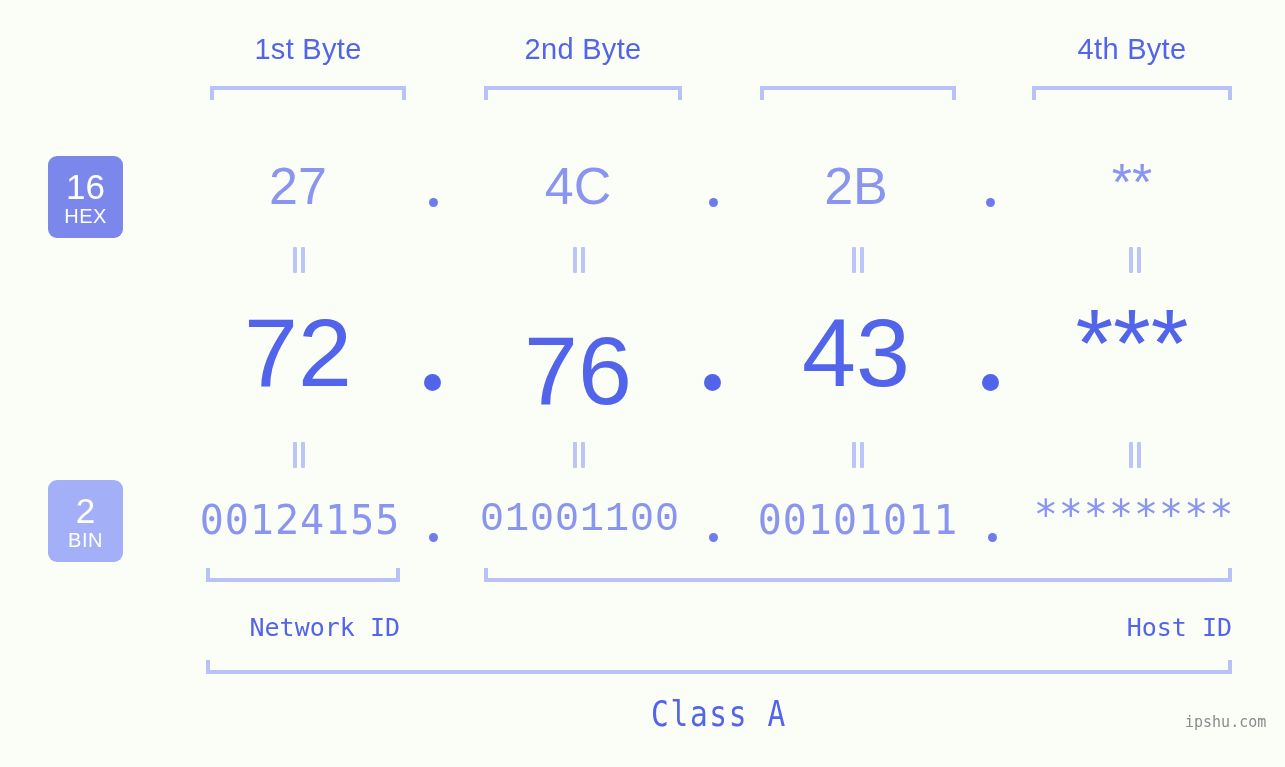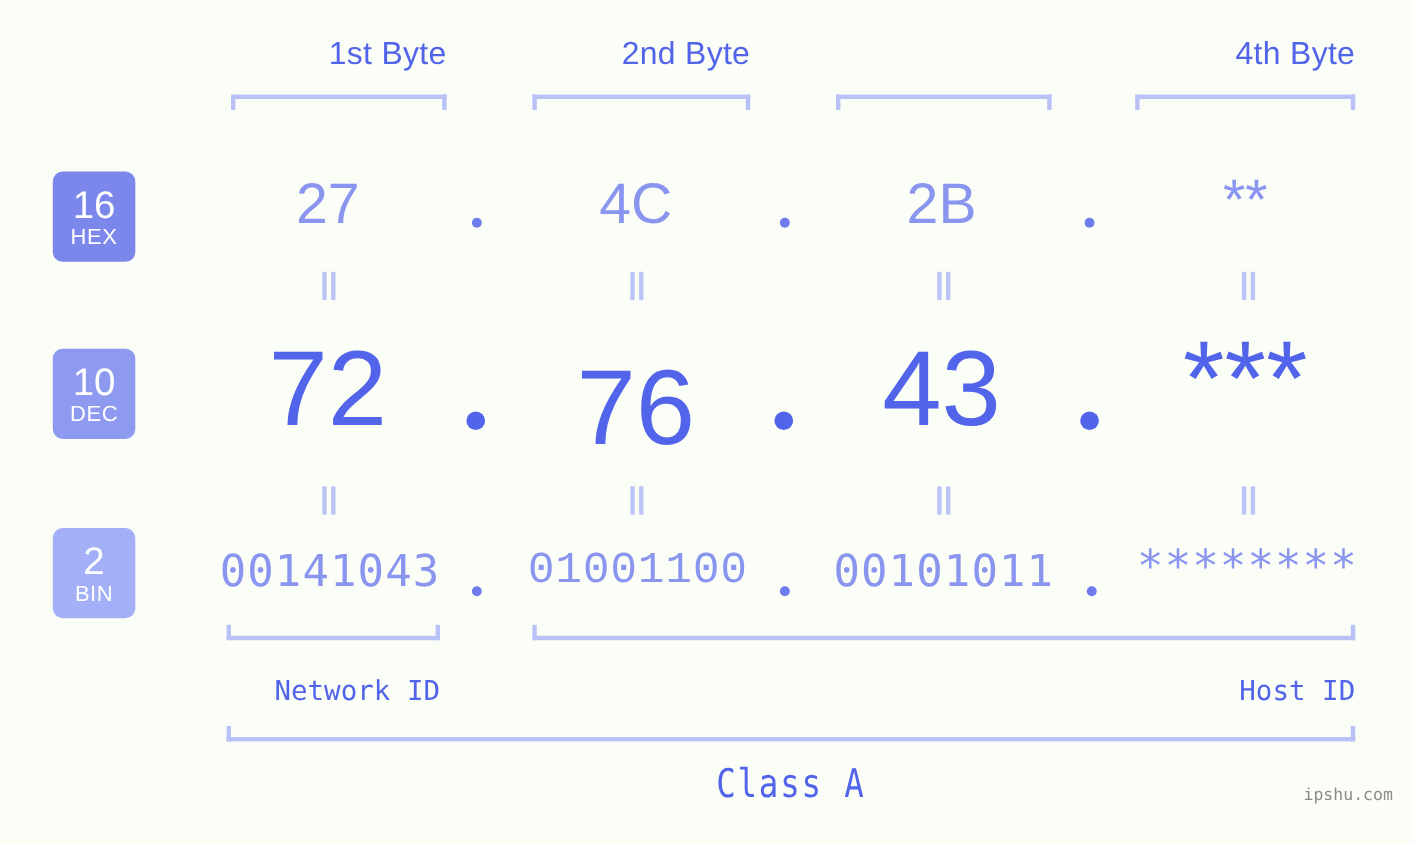--- a/index.html
+++ b/index.html
@@ -17,21 +17,21 @@
 
   #canvas {
     position: relative;
     width: 1285px;
     height: 767px;
   }
 
   
   .byte-header {
     position: absolute;
-    text-align: right;
+    text-align: center;
     color: #5264ea;
     font-size: 29px;
     font-family: "Liberation Sans", sans-serif;
     font-weight: 400;
     letter-spacing: 0.3px;
     white-space: nowrap;
   }
 
   
   .bracket-top {
@@ -174,24 +174,20 @@
   <div class="bracket-top" style="left:210px; top:86px; width:196px;"></div>
   <div class="bracket-top" style="left:484px; top:86px; width:198px;"></div>
   <div class="bracket-top" style="left:760px; top:86px; width:196px;"></div>
   <div class="bracket-top" style="left:1032px; top:86px; width:200px;"></div>
 
   <div class="badge" style="left:48px; top:156px; background:#7b87ea;">
     <span class="num">16</span>
     <span class="lbl">HEX</span>
   </div>
 
-  <div class="badge" style="left:48px; top:317px; background:#8e99f0;">
-    <span class="num">10</span>
-    <span class="lbl">DEC</span>
-  </div>
 
   <div class="badge" style="left:48px; top:480px; background:#a3b0f7;">
     <span class="num">2</span>
     <span class="lbl">BIN</span>
   </div>
 
   <div class="row-hex">
     <div class="val" style="left:200px; top:156px; width:196px;">27</div>
     <div class="dot dot-hex" style="left:429px; top:198px;"></div>
 
@@ -245,21 +241,21 @@
   <div class="eqmark" style="left:851px; top:442px;">
     <span class="b1"></span>
       <span class="b2"></span>
   </div>
   <div class="eqmark" style="left:1128px; top:442px;">
     <span class="b1"></span>
       <span class="b2"></span>
   </div>
 
   <div class="row-bin">
-    <div class="val" style="left:192px; top:497px; width:216px;">00141043</div>
+    <div class="val" style="left:192px; top:497px; width:216px;">00124155</div>
     <div class="dot dot-bin" style="left:429px; top:533px;"></div>
 
     <div class="val" style="left:472px; top:497px; width:216px;font-family:Liberation Mono, monospace;">01001100</div>
     <div class="dot dot-bin" style="left:709px; top:533px;"></div>
 
     <div class="val" style="left:750px; top:497px; width:216px;">00101011</div>
     <div class="dot dot-bin" style="left:988px; top:533px;"></div>
 
     <div class="val" style="left:1026px; top:492px; width:216px;">********</div>
   </div>

